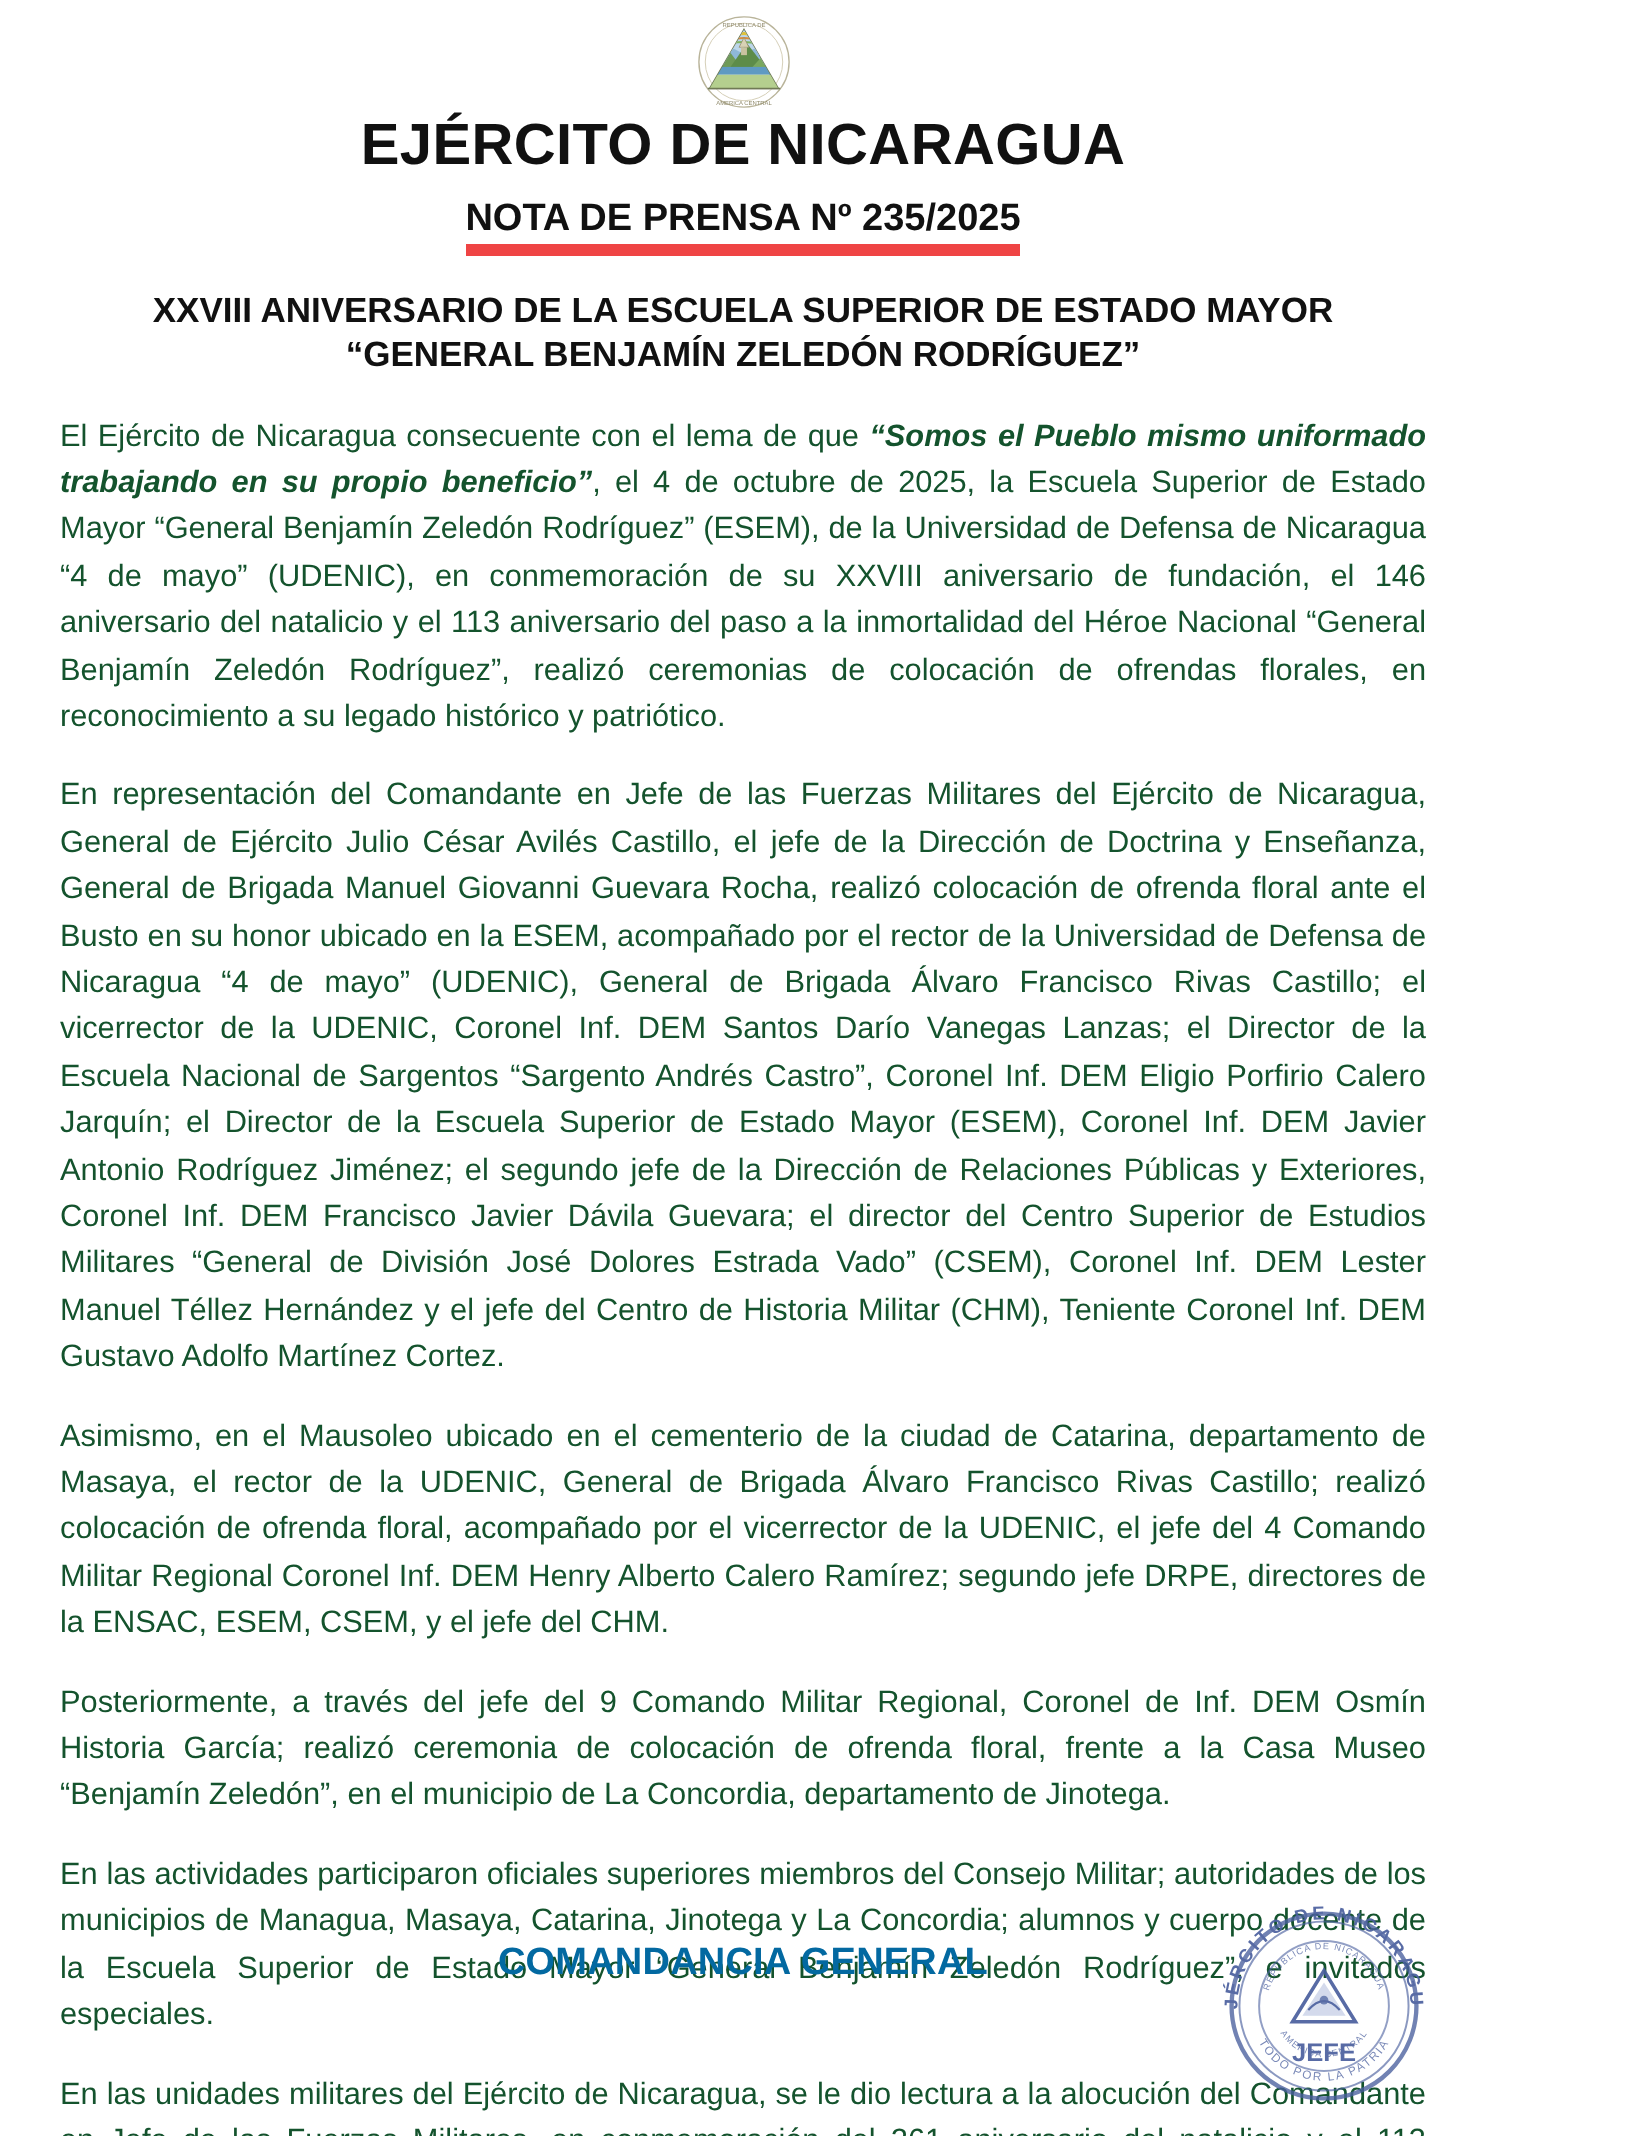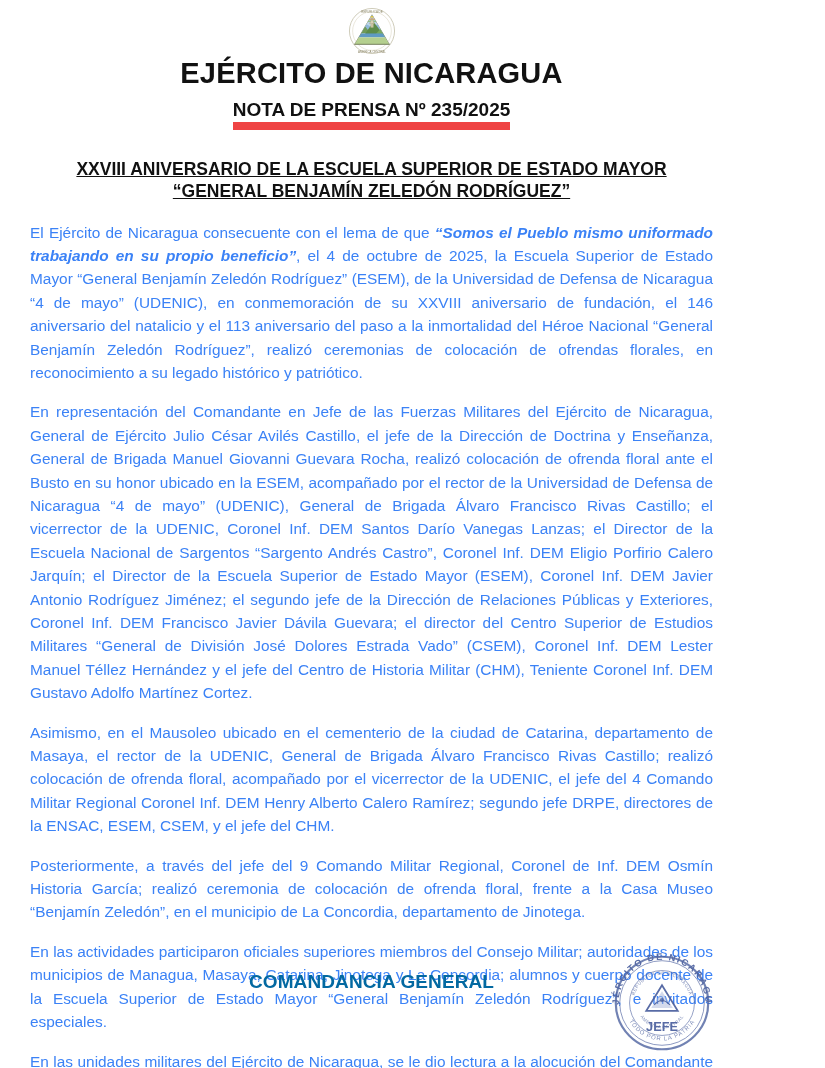--- a/index.html
+++ b/index.html
@@ -48,43 +48,42 @@
   }
   .nota-wrap {
     text-align: center;
     margin-top: 9px;
   }
   .nota-title {
     display: inline-block;
     font-size: 19px;
     font-weight: bold;
     color: #111111;
-    border-bottom: 8px solid #ef4444;
+    border-bottom: 6px solid #ef4444;
     padding-bottom: 1px;
     line-height: 1.15;
   }
   .doc-subject {
     text-align: center;
     font-size: 17.5px;
     font-weight: bold;
     color: #111111;
     line-height: 1.28;
-    margin: 28px 12px 0 12px;
-    text-decoration: underline;
+    margin: 16px 12px 0 12px;
   }
 
   
   .body-text {
     margin-top: 18px;
   }
   .para {
     text-align: justify;
     font-size: 15.4px;
     line-height: 1.52;
-    color: #3b82f6;
+    color: #14532d;
     margin: 16px 0 15px 0;
     hyphens: none;
   }
   .para:last-child { margin-bottom: 0; }
   .para b { font-weight: normal; }
   .para .bi {
     font-weight: bold;
     font-style: italic;
   }
 

